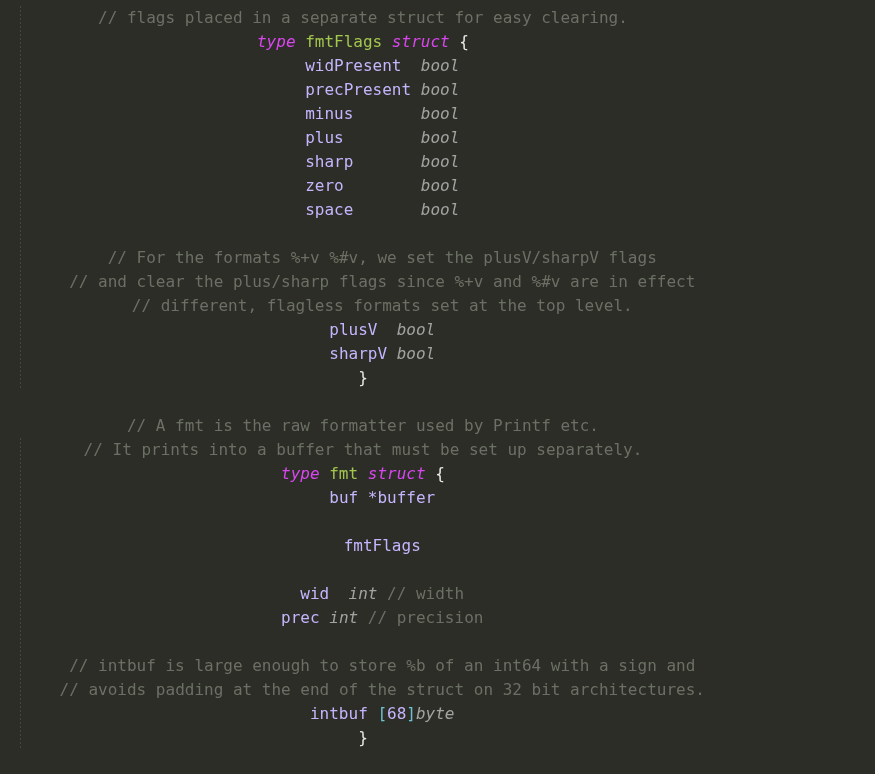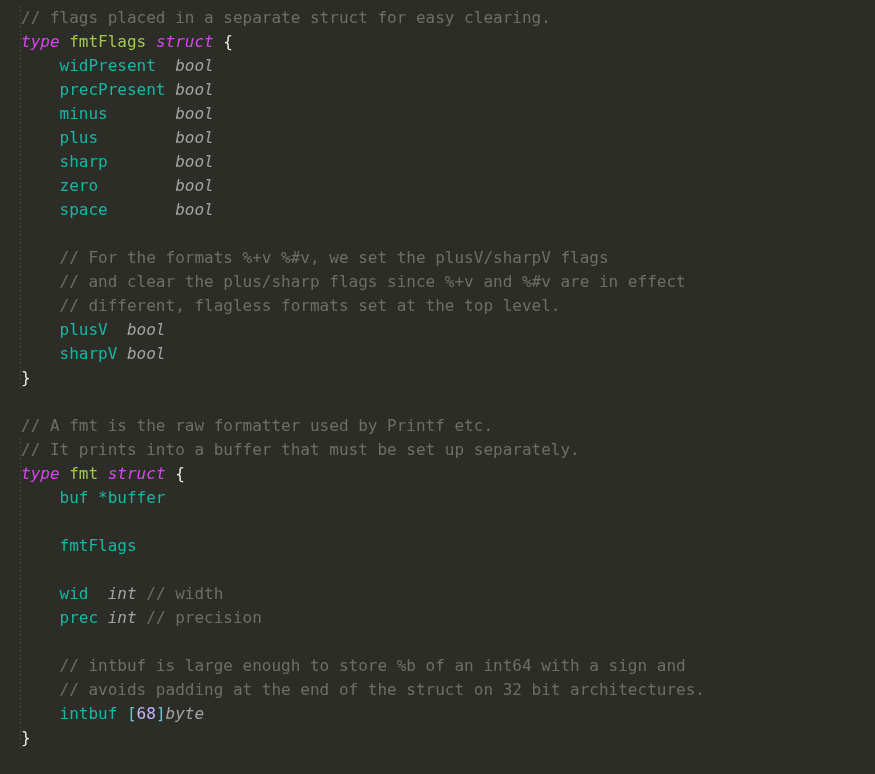--- a/index.html
+++ b/index.html
@@ -11,20 +11,21 @@
   #code-viewer {
     position: relative;
     width: 875px;
     height: 774px;
     background: #2b2d26;
     overflow: hidden;
     font-family: "DejaVu Sans Mono", "Liberation Mono", monospace;
     font-size: 16px;
     line-height: 24px;
     letter-spacing: 0px;
+    text-align: center;
     -webkit-font-smoothing: antialiased;
   }
   #indent-guides {
     position: absolute;
     top: 0;
     left: 0;
     width: 875px;
     height: 774px;
     pointer-events: none;
     z-index: 1;
@@ -48,21 +49,21 @@
     padding: 6px 0 0 0;
   }
   .code-line {
     height: 24px;
     line-height: 24px;
     white-space: pre;
     padding-left: 21px;
     font-size: 16px;
   }
   .tok { white-space: pre; }
-  .tok-plain   { color: #14b8a6; }
+  .tok-plain   { color: #c4b5fd; }
   .tok-comment { color: #6c7064; }
   .tok-keyword { color: #d946ef; font-style: italic; }
   .tok-type    { color: #a3a3a3; font-style: italic; }
   .tok-typename{ color: #a3c64f; }
   .tok-number  { color: #c4b5fd; }
   .tok-punct   { color: #e8e8e3; }
   .tok-bracket { color: #6fc0d0; }
 </style>
 </head>
 <body>

